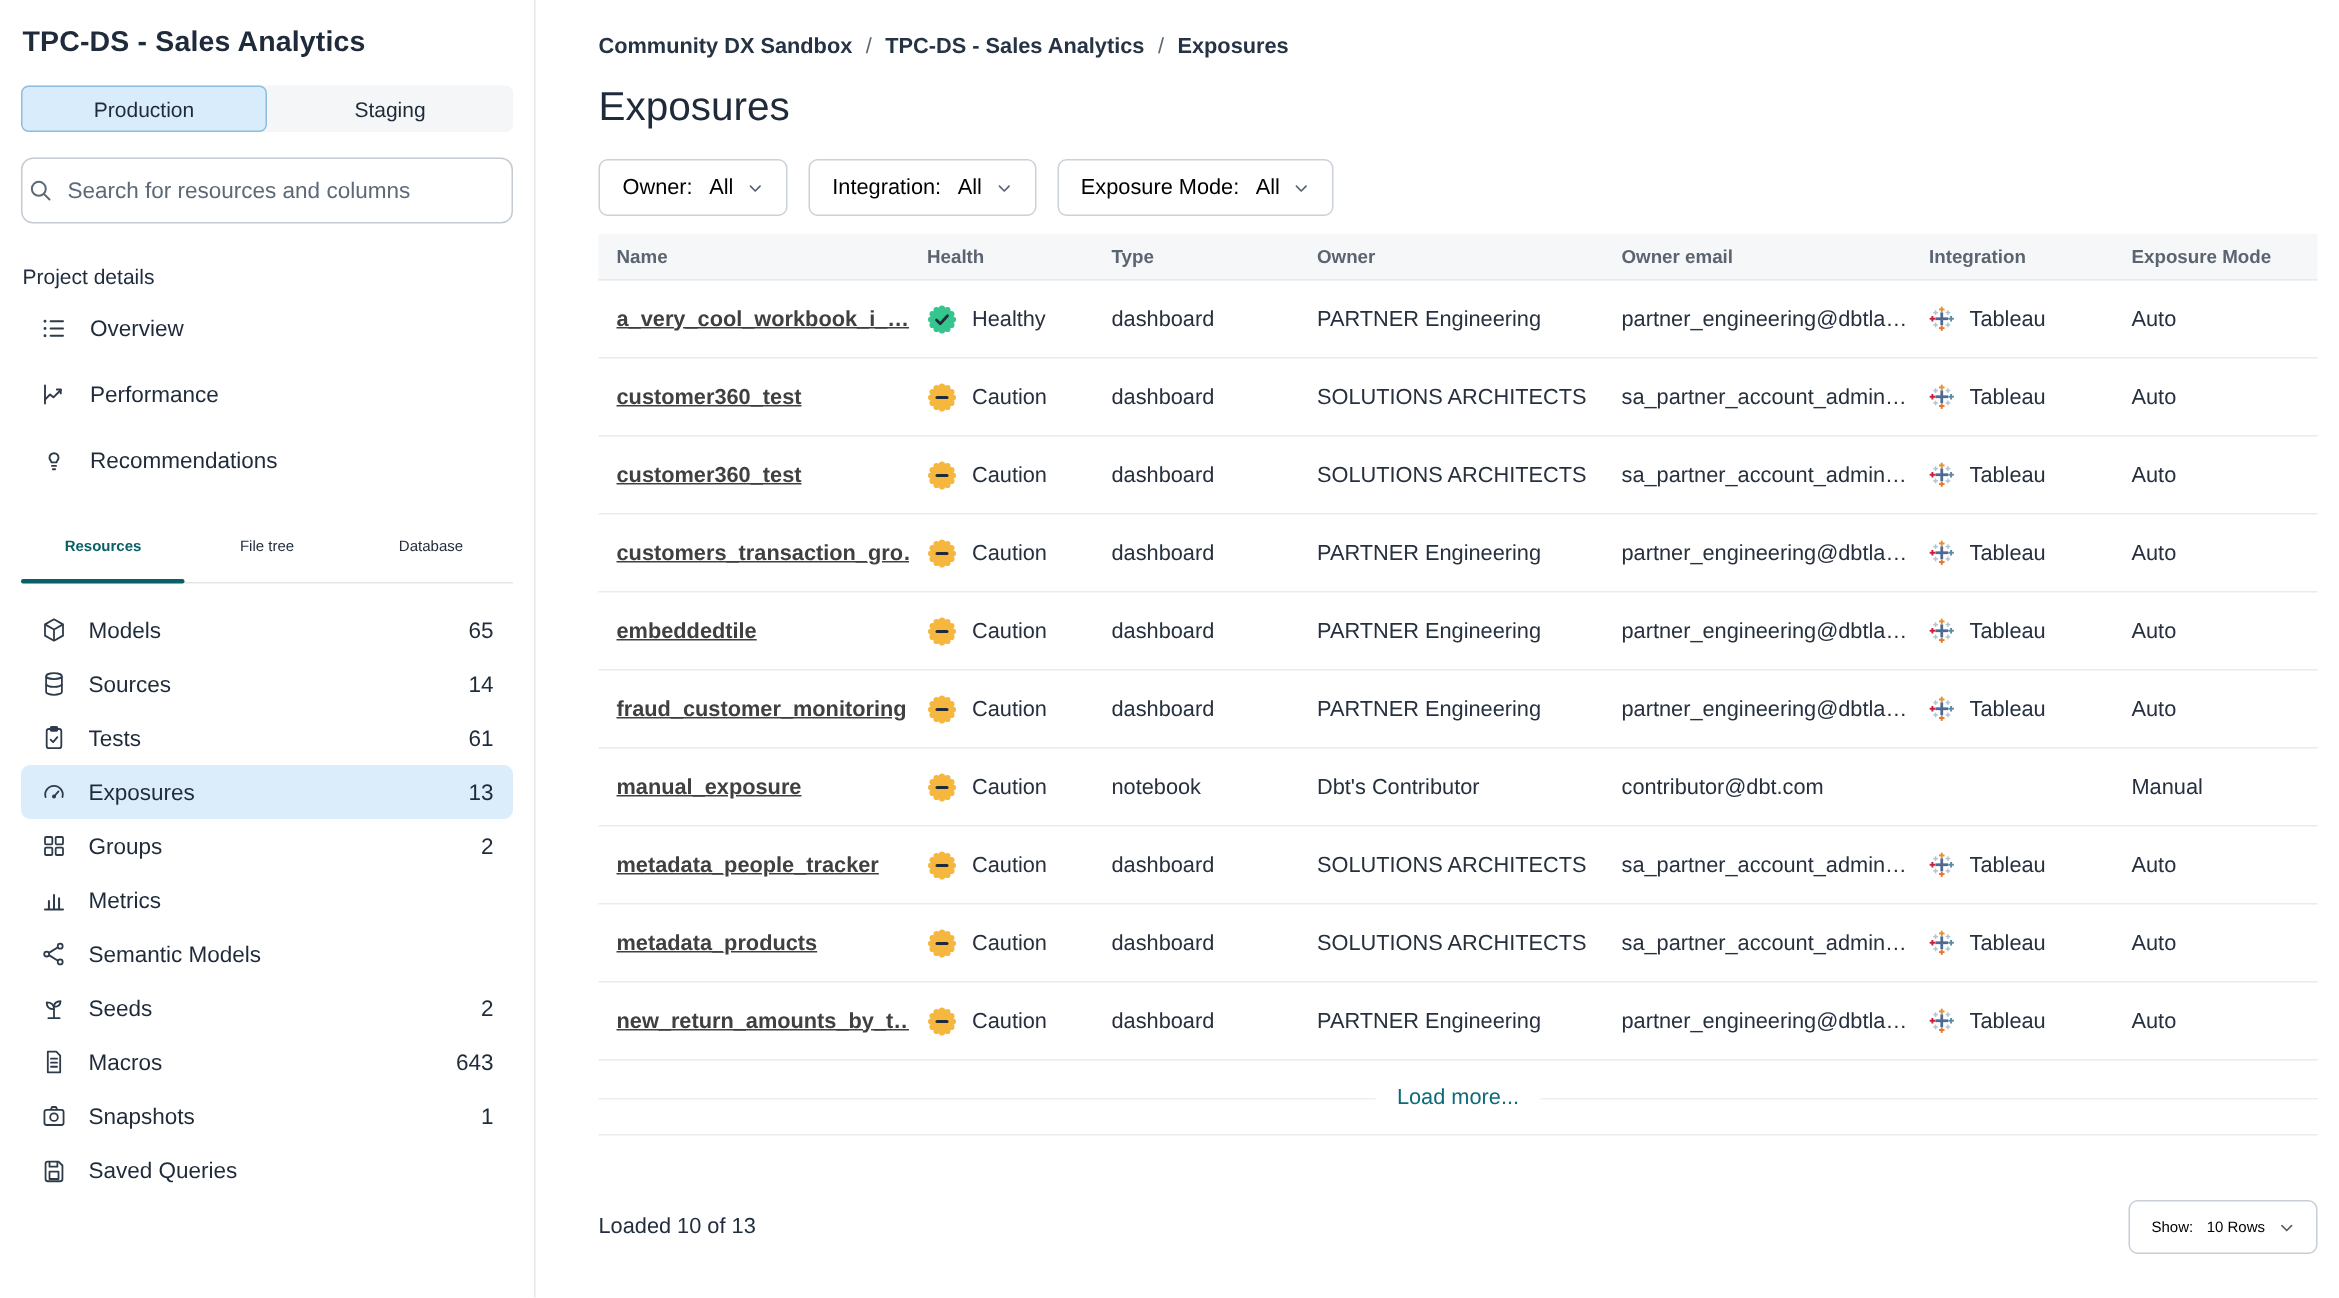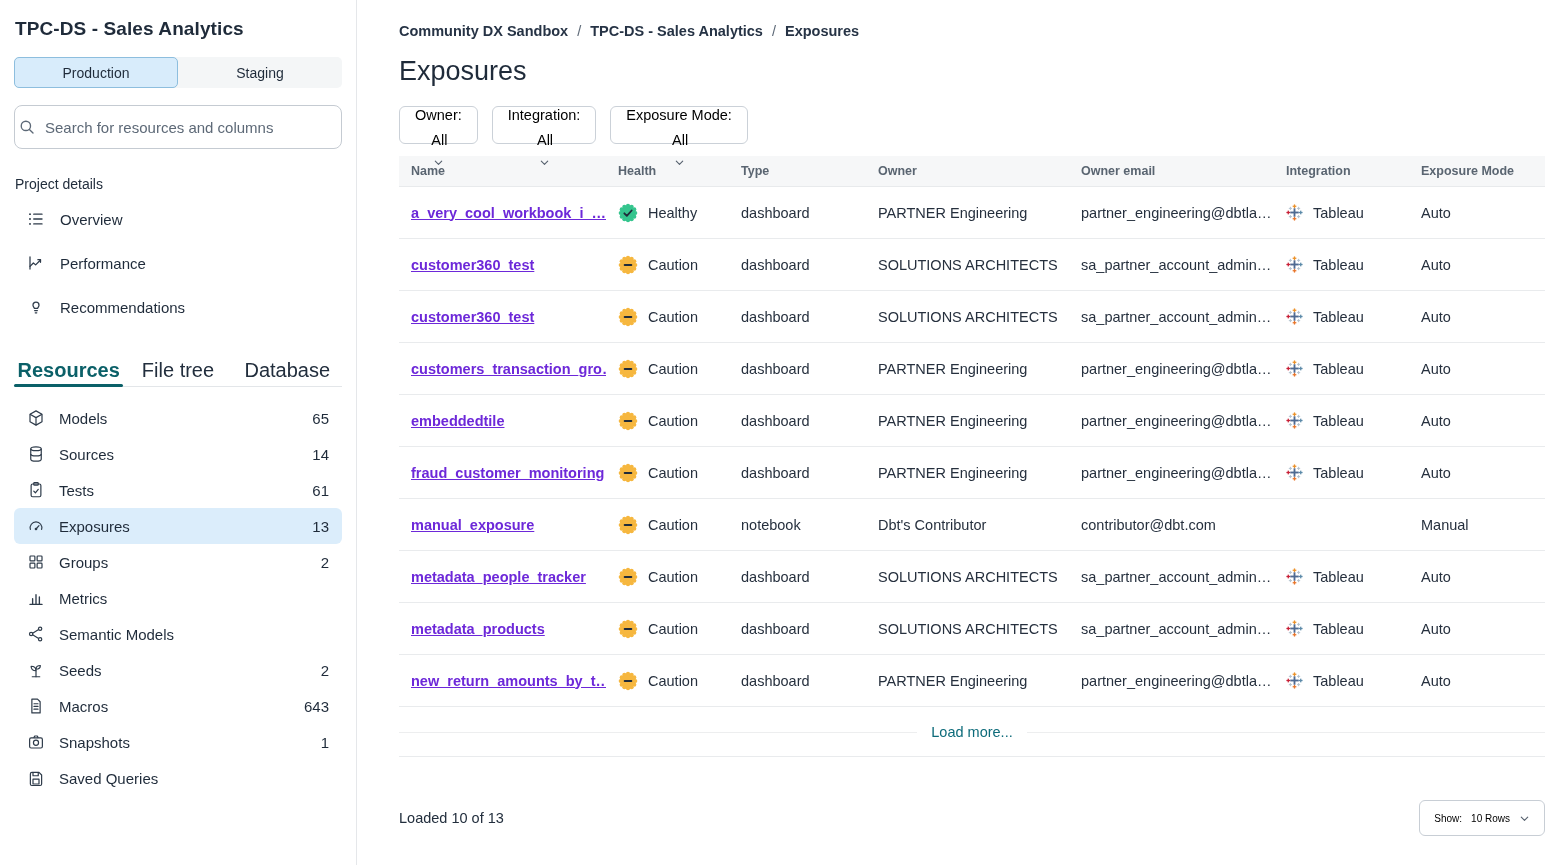--- a/index.html
+++ b/index.html
@@ -30,21 +30,21 @@
     border:none; outline:none; flex:1; font-size:15px; font-family:inherit; color:#1f2b3a; background:transparent;
   }
   .search-box input::placeholder { color:#5d6977; }
   .side-heading { margin:27px 0 5px 1px; font-size:14px; color:#222e3d; }
   .nav-item {
     display:flex; align-items:center; gap:15px; height:44px; padding-left:13px;
     font-size:15px; cursor:pointer; border-radius:6px;
   }
   .view-tabs { display:flex; margin-top:21px; border-bottom:1px solid #e3e6e9; }
   .view-tab {
-    flex:1; text-align:center; padding:9px 0 4px; font-size:20px; cursor:pointer; position:relative; color:#222e3d;
+    flex:1; text-align:center; padding:9px 0 18px; font-size:10px; cursor:pointer; position:relative; color:#222e3d;
   }
   .view-tab.active { color:#0b6068; font-weight:700; }
   .view-tab.active::after {
     content:""; position:absolute; left:0; right:0; bottom:-1px; height:3px; background:#0b6068; border-radius:2px;
   }
   .resource-list { margin-top:13px; }
   .resource-item {
     display:flex; align-items:center; gap:14px; height:36px; padding:0 13px;
     font-size:15px; border-radius:6px; cursor:pointer;
   }
@@ -53,37 +53,37 @@
 
   
   .main { margin-left:357px; height:100%; padding:0 14px 0 42px; position:relative; }
   .breadcrumb { display:flex; align-items:center; gap:9px; padding-top:23px; font-size:14.5px; font-weight:700; color:#263345; }
   .crumb { cursor:pointer; }
   .crumb-sep { color:#5d6977; font-weight:400; }
   .page-title { margin-top:17px; font-size:27px; font-weight:500; color:#1f2b3a; }
   .filters { display:flex; gap:14px; margin-top:19px; }
   .filter-btn {
     display:flex; align-items:center; gap:9px; height:38px; padding:0 15px;
-    border:1px solid #cbd1d8; border-radius:6px; background:#fff; font-size:14.5px; cursor:pointer;flex-direction:column;
+    border:1px solid #cbd1d8; border-radius:6px; background:#fff; font-size:14.5px; cursor:pointer;
   }
   .filter-val { margin-left:2px; }
   .chev { color:#55606d; }
 
   
   .table { margin-top:12px; }
   .tgrid {
     display:grid;
     grid-template-columns:207px 123px 137px 203px 205px 135px 1fr;
     align-items:center;
   }
   .thead { background:#f6f7f8; height:31px; font-size:12.5px; font-weight:700; color:#5a6571; border-bottom:1px solid #e8eaec; }
   .thead > div { padding-left:12px; }
   .trow { height:52px; border-bottom:1px solid #e9ebed; font-size:14.5px; color:#26303e; }
   .trow > div { padding-left:12px; overflow:hidden; white-space:nowrap; }
-  .name-link { color:#6d28d9; font-weight:700; text-decoration:underline; cursor:pointer; }
+  .name-link { color:#404040; font-weight:700; text-decoration:underline; cursor:pointer; }
   .health-cell, .integration-cell { display:flex; align-items:center; gap:10px; }
   .seal { width:20px; height:20px; flex:0 0 auto; }
   .load-more-row { height:50px; border-bottom:1px solid #e9ebed; position:relative; display:flex; align-items:center; justify-content:center; }
   .load-more-row::before { content:""; position:absolute; left:0; right:0; top:50%; border-top:1px solid #edeeef; }
   .load-more { position:relative; background:#fff; padding:0 14px; color:#0d6b7a; font-size:14.5px; cursor:pointer; }
 
   
   .foot { display:flex; align-items:center; justify-content:space-between; margin-top:43px; }
   .loaded-text { font-size:14.5px; color:#222e3d; }
   .show-btn {

